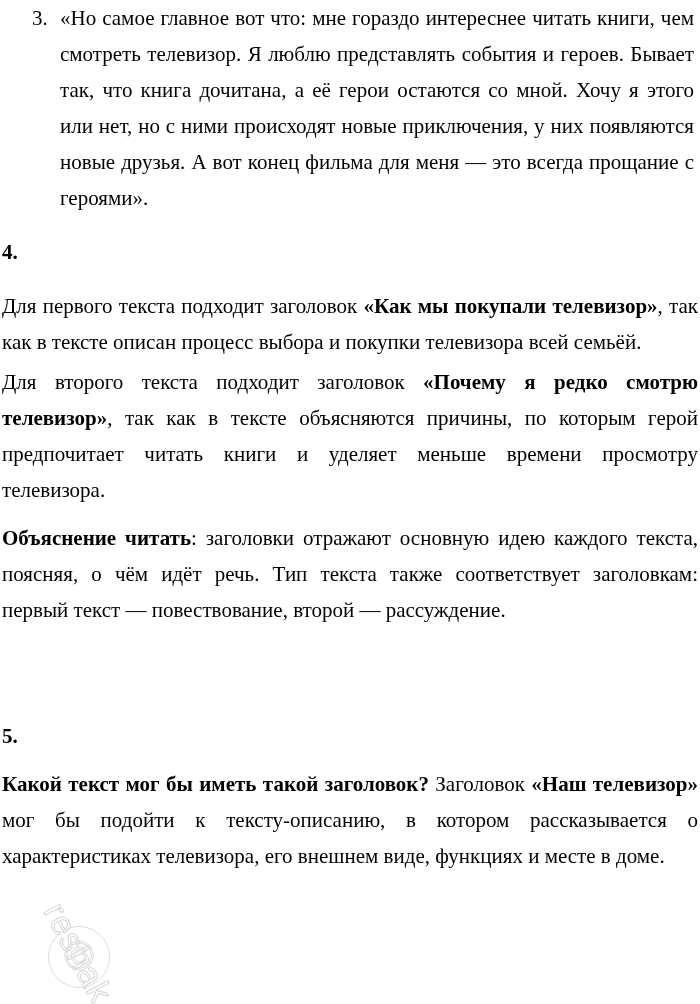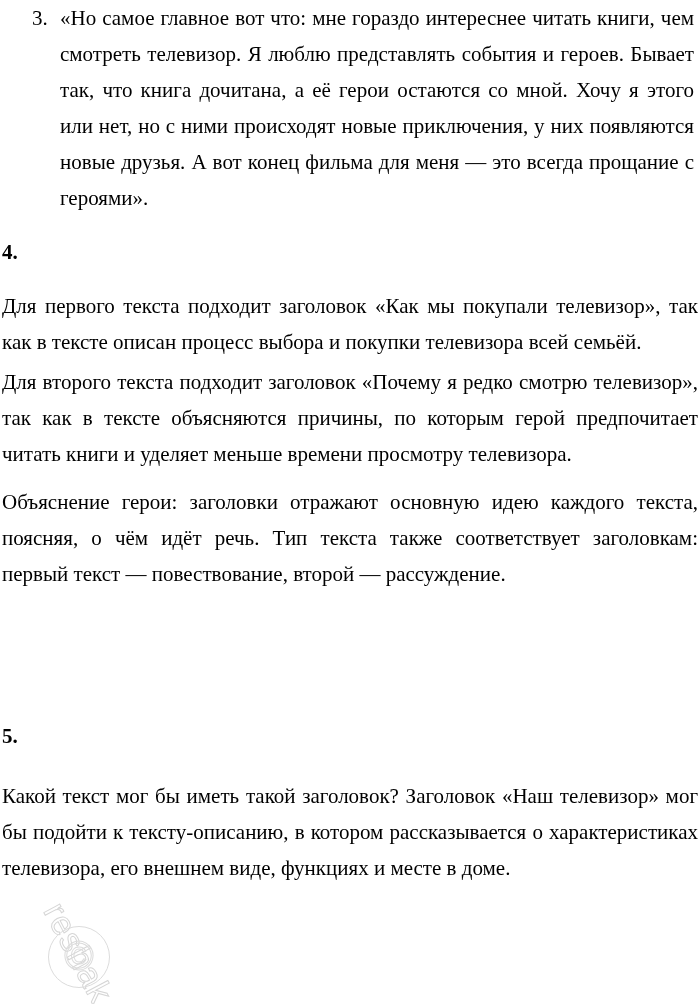--- a/index.html
+++ b/index.html
@@ -7,21 +7,21 @@
     width: 700px; height: 1004px; overflow: hidden; position: relative;
     font-family: "Liberation Serif", "DejaVu Serif", serif;
     font-size: 21px; color: #000;
   }
   .page { position: absolute; left: 0; top: 0; width: 700px; }
   .list-item { position: relative; margin: 0; padding-left: 60px; padding-right: 0; }
   .list-num { position: absolute; left: 32px; top: 0; }
   p { margin: 0; line-height: 36px; text-align: justify; }
   .line-last { text-align-last: left; }
   .heading { font-weight: bold; line-height: 36px; }
-  b { font-weight: normal; }
+  b { font-weight: bold; }
   .block { position: absolute; left: 2px; width: 696px; }
   .watermark {
     position: absolute; left: 30px; top: 858px; width: 130px; height: 140px;
     pointer-events: none; opacity: 0.35; color: #777;
   }
   .wm-text {
     position: absolute; left: 40px; top: 38px;
     transform: rotate(62deg); transform-origin: left top;
     font-family: "Liberation Sans", sans-serif; font-size: 34px; letter-spacing: 1px;
     color: transparent; -webkit-text-stroke: 1px #888;
@@ -42,26 +42,26 @@
     <div class="list-item">
       <span class="list-num" style="line-height:36px;">3.</span>
       <p class="line-last" style="padding-right:6px;">«Но самое главное вот что: мне гораздо интереснее читать книги, чем смотреть телевизор. Я люблю представлять события и героев. Бывает так, что книга дочитана, а её герои остаются со мной. Хочу я этого или нет, но с ними происходят новые приключения, у них появляются новые друзья. А вот конец фильма для меня — это всегда прощание с героями».</p>
     </div>
   </div>
 
   <div class="block" style="top:234px;">
     <div class="heading">4.</div>
     <p class="line-last" style="margin-top:18px;"><span>Для первого текста подходит заголовок </span><b>«Как мы покупали телевизор»</b><span>, так как в тексте описан процесс выбора и покупки телевизора всей семьёй.</span></p>
     <p class="line-last" style="margin-top:4px;"><span>Для второго текста подходит заголовок </span><b>«Почему я редко смотрю телевизор»</b><span>, так как в тексте объясняются причины, по которым герой предпочитает читать книги и уделяет меньше времени просмотру телевизора.</span></p>
-    <p class="line-last" style="margin-top:12px;"><b>Объяснение герои</b><span>: заголовки отражают основную идею каждого текста, поясняя, о чём идёт речь. Тип текста также соответствует заголовкам: первый текст — повествование, второй — рассуждение.</span></p>
+    <p class="line-last" style="margin-top:12px;"><b>Объяснение читать</b><span>: заголовки отражают основную идею каждого текста, поясняя, о чём идёт речь. Тип текста также соответствует заголовкам: первый текст — повествование, второй — рассуждение.</span></p>
   </div>
 
   <div class="block" style="top:718px;">
     <div class="heading">5.</div>
-    <p class="line-last" style="margin-top:24px;"><b>Какой текст мог бы иметь такой заголовок?</b><span> Заголовок </span><b>«Наш телевизор»</b><span> мог бы подойти к тексту-описанию, в котором рассказывается о характеристиках телевизора, его внешнем виде, функциях и месте в доме.</span></p>
+    <p class="line-last" style="margin-top:12px;"><b>Какой текст мог бы иметь такой заголовок?</b><span> Заголовок </span><b>«Наш телевизор»</b><span> мог бы подойти к тексту-описанию, в котором рассказывается о характеристиках телевизора, его внешнем виде, функциях и месте в доме.</span></p>
   </div>
 
   <div class="watermark">
     <div class="wm-text">reshak.ru</div>
     <div class="wm-copy">©</div>
   </div>
 
 </div>
 
 </body></html>

